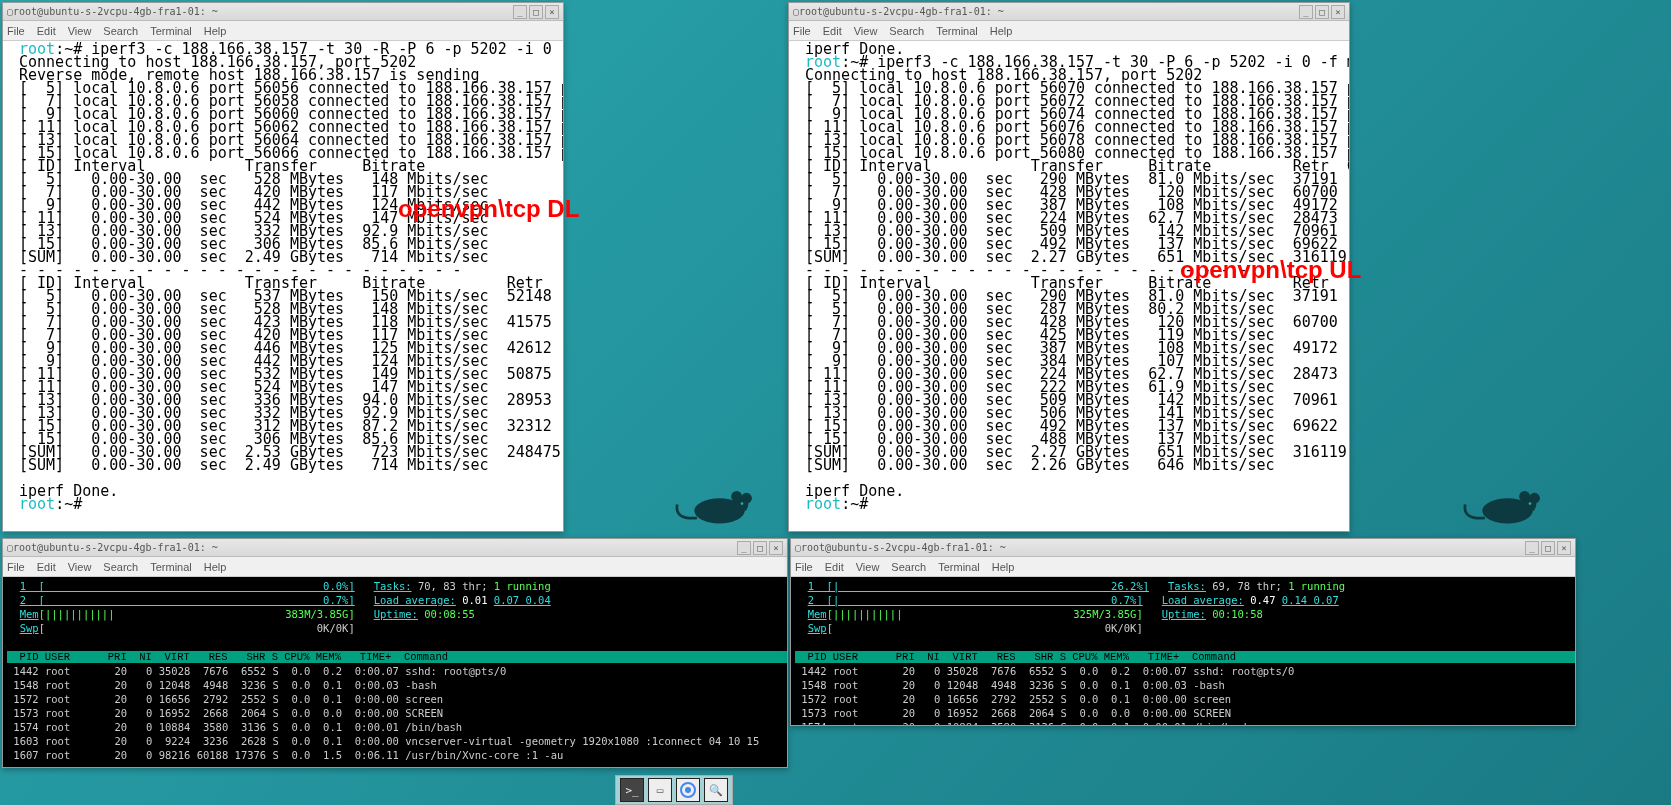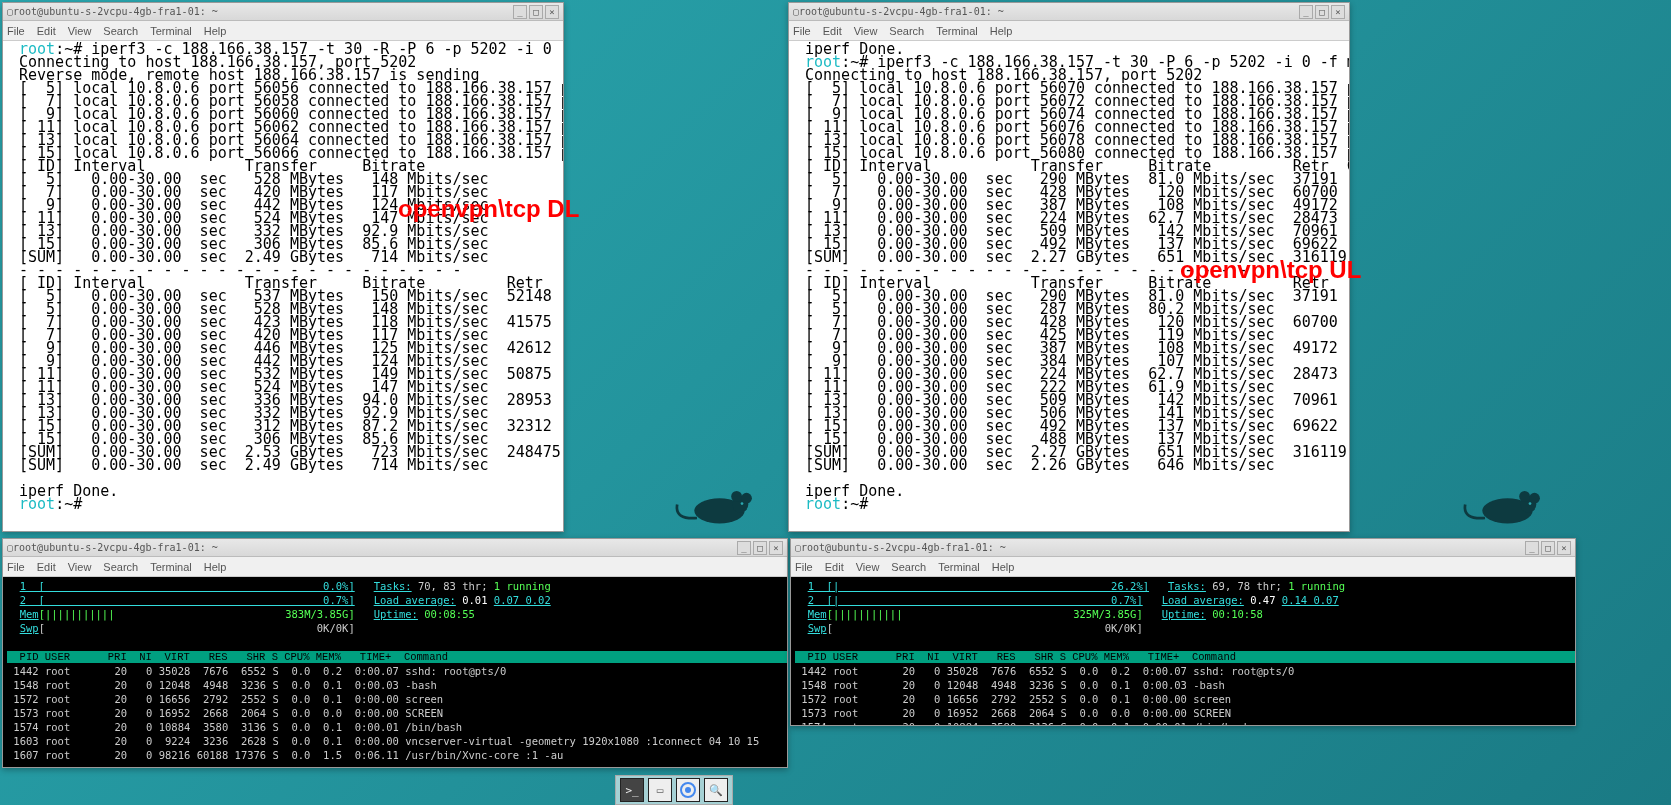--- a/index.html
+++ b/index.html
@@ -246,21 +246,21 @@
   </div>
   <div class="menubar">
     <span>File</span>
     <span>Edit</span>
     <span>View</span>
     <span>Search</span>
     <span>Terminal</span>
     <span>Help</span>
   </div>
   <div class="htop-body" id="htop-left-body">  <span class="htop-cyan">1  [                                            0.0%]</span>   <span class="htop-cyan">Tasks:</span> <span>70, 83 thr</span>;<span class="htop-green"> 1 running</span>
-  <span class="htop-cyan">2  [                                            0.7%]</span>   <span class="htop-cyan">Load average:</span> <span style="color:#fff">0.01</span> <span class="htop-cyan">0.07 0.02</span>
+  <span class="htop-cyan">2  [                                            0.7%]</span>   <span class="htop-cyan">Load average:</span> <span style="color:#fff">0.01</span> <span class="htop-cyan">0.07 0.04</span>
   <span class="htop-cyan">Mem</span><span class="htop-green">[|||||||||||                           383M/3.85G]</span>   <span class="htop-cyan">Uptime:</span> <span class="htop-green">00:08:55</span>
   <span class="htop-cyan">Swp</span>[                                           0K/0K]
 
 <span class="htop-header">  PID USER      PRI  NI  VIRT   RES   SHR S CPU% MEM%   TIME+  Command                                                            </span>
  1442 root       20   0 35028  7676  6552 S  0.0  0.2  0:00.07 sshd: root@pts/0
  1548 root       20   0 12048  4948  3236 S  0.0  0.1  0:00.03 -bash
  1572 root       20   0 16656  2792  2552 S  0.0  0.1  0:00.00 screen
  1573 root       20   0 16952  2668  2064 S  0.0  0.0  0:00.00 SCREEN
  1574 root       20   0 10884  3580  3136 S  0.0  0.1  0:00.01 /bin/bash
  1603 root       20   0  9224  3236  2628 S  0.0  0.1  0:00.00 vncserver-virtual -geometry 1920x1080 :1connect 04 10 15

